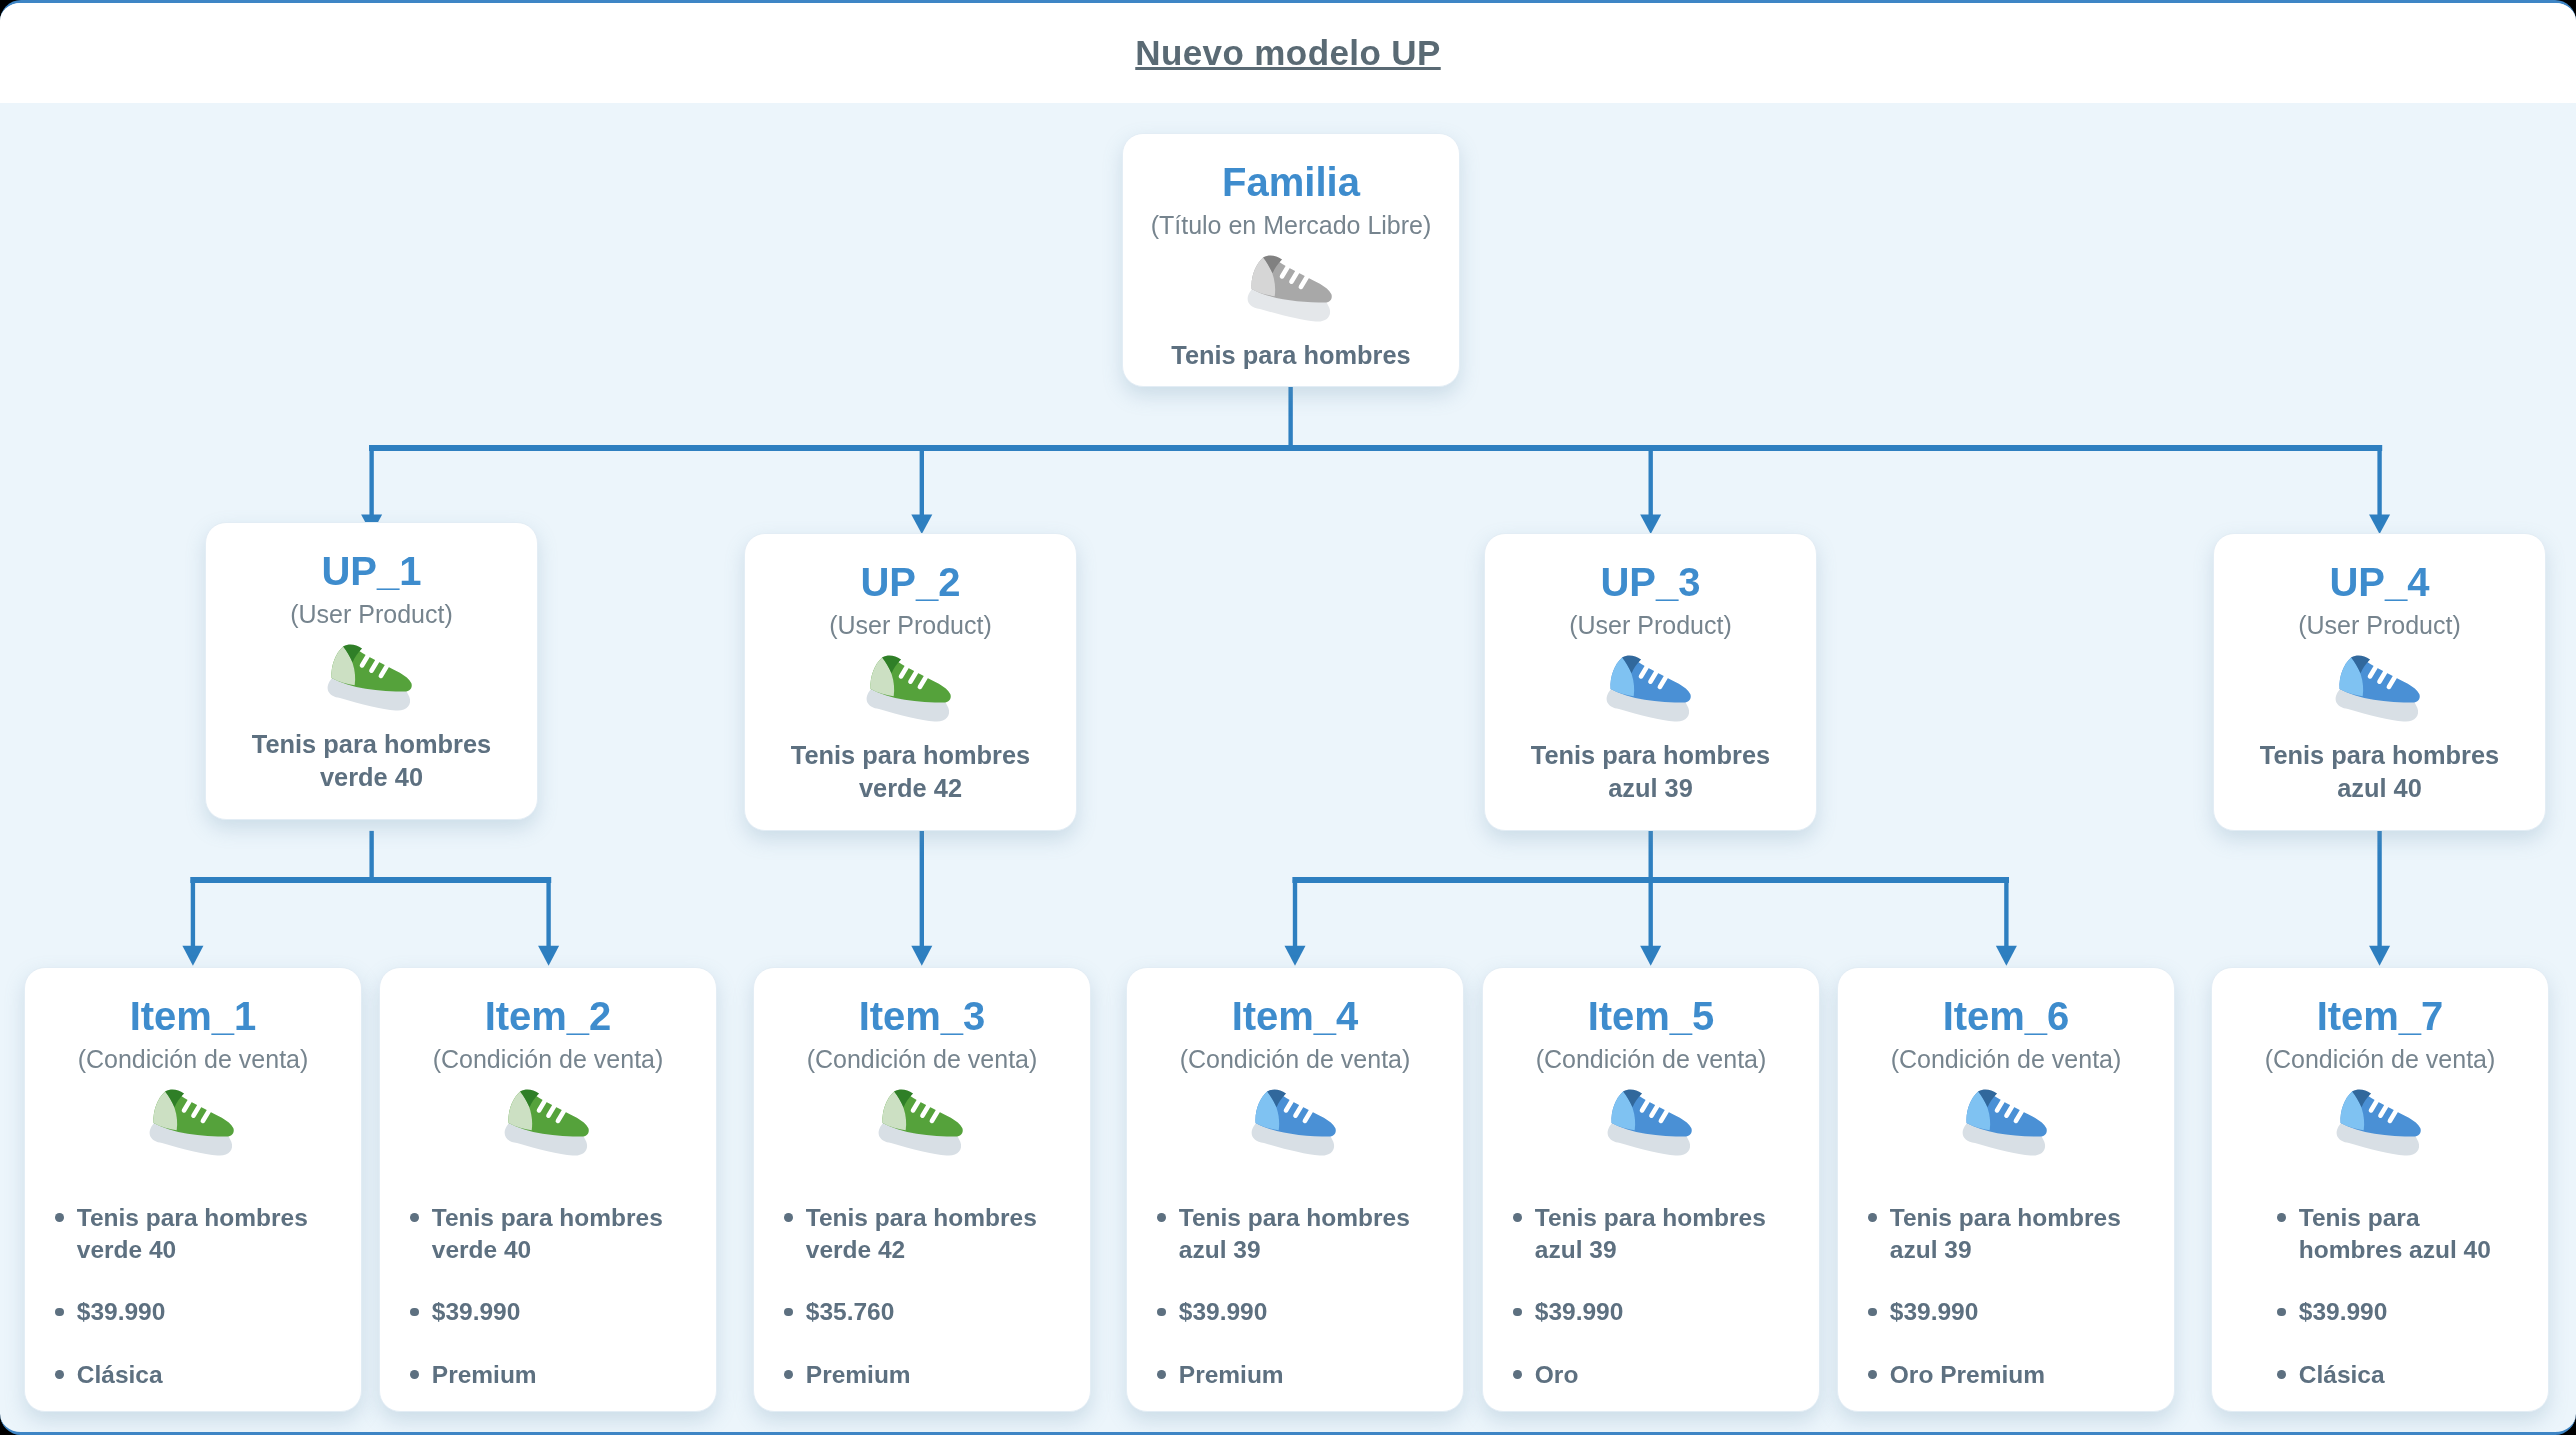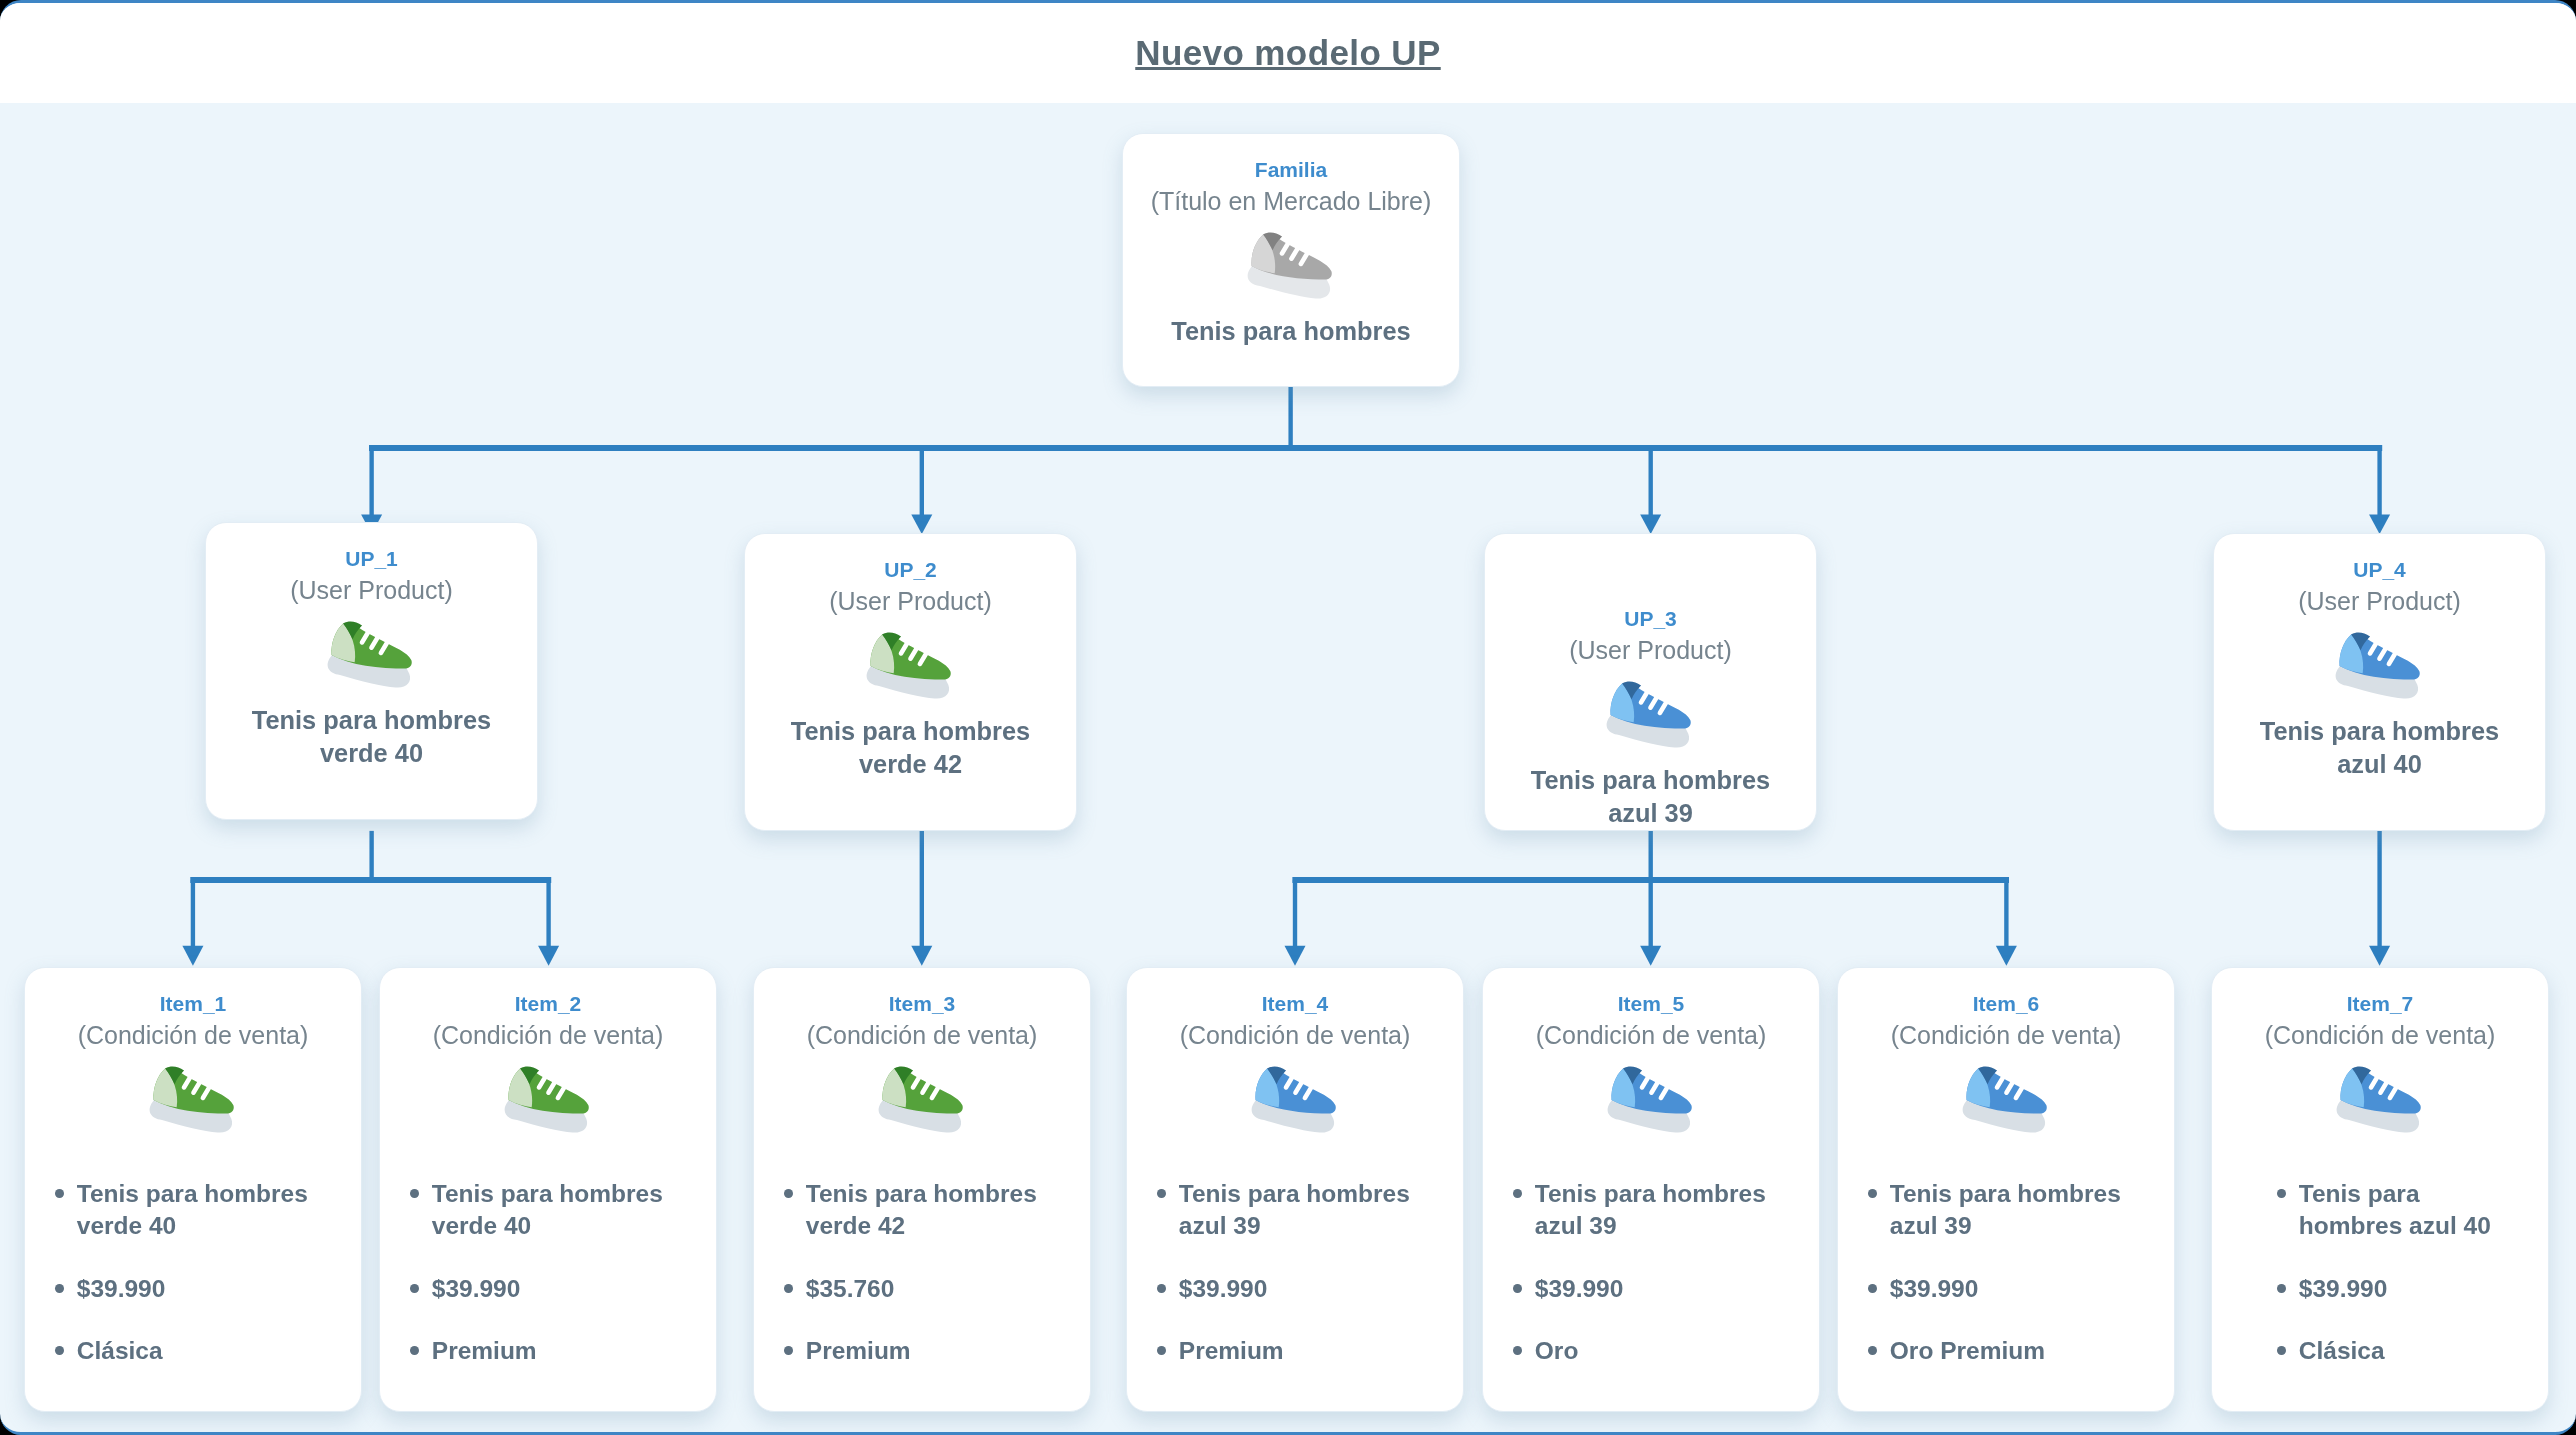--- a/index.html
+++ b/index.html
@@ -9,21 +9,21 @@
     border-top:3.5px solid var(--ui-canvas-border,#3e85c5);
     border-bottom:3.5px solid var(--ui-canvas-border,#3e85c5);
     border-radius:21px;overflow:hidden;}
   #header{position:absolute;left:0;top:0;width:100%;height:100px;
     background:var(--ui-header-bg,#fff);display:flex;align-items:center;justify-content:center;}
   #header .title{font-size:35px;font-weight:bold;color:var(--ui-header-text,#5a6a74);letter-spacing:0.4px;text-decoration:underline;}
   .card{position:absolute;box-sizing:border-box;background:var(--ui-card-bg,#fff);
     border:1.8px solid var(--ui-card-border,#e3edf5);border-radius:21px;
     box-shadow:0 8.8px 19px rgba(110,150,180,.25);
     display:flex;flex-direction:column;align-items:center;padding-top:23px;}
-  .node-title{font-size:21px;font-weight:bold;color:var(--ui-node-title,#3e8ccd);line-height:1.25;}
+  .node-title{font-size:40px;font-weight:bold;color:var(--ui-node-title,#3e8ccd);line-height:1.25;}
   .node-subtitle{font-size:25px;color:var(--ui-node-subtitle,#76848e);margin-top:1.8px;line-height:1.3;}
   .shoe{width:107px;height:84px;margin:7px 0 5.3px 0;overflow:visible;}
   .node-label{font-size:25.4px;font-weight:bold;color:var(--ui-node-text,#5d7080);
     text-align:center;line-height:1.3;margin-top:1px;padding:0 26px;}
   ul.bullets{list-style:none;margin:30px 0 0 0;padding:0 23px 0 30px;align-self:stretch;}
   ul.bullets.indent{padding-left:65px;padding-right:26px;}
   ul.bullets li{display:flex;align-items:flex-start;margin-bottom:30px;
     font-size:24.5px;font-weight:bold;color:var(--ui-node-text,#5d7080);line-height:1.32;text-align:left;}
   ul.bullets .dot{flex:0 0 auto;width:8.8px;height:8.8px;border-radius:50%;
     background:var(--ui-node-text,#5d7080);margin:11.4px 13px 0 0;}
@@ -38,21 +38,21 @@
   .shoe.blue {--heel:var(--shoe-blue-heel);--main:var(--shoe-blue-main);--collar:var(--shoe-blue-collar);--sole:var(--shoe-blue-sole);--lace:var(--shoe-blue-lace);}
   .shoe-sole{fill:var(--sole,#d8dfe5);}
   .shoe-main{fill:var(--main,#a8a8a8);}
   .shoe-heel{fill:var(--heel,#d6d6d6);}
   .shoe-collar{fill:var(--collar,#818181);}
   .shoe-lace{stroke:var(--lace,#fff);stroke-width:4.5;stroke-linecap:round;fill:none;}
   
   #familia{left:1122px;top:130px;width:338px;height:254px;}
   #up1{left:205px;top:519px;width:333px;height:298px;}
   #up2{left:744px;top:530px;width:333px;height:298px;}
-  #up3{left:1484px;top:530px;width:333px;height:298px;justify-content:flex-end;}
+  #up3{left:1484px;top:530px;width:333px;height:298px;}
   #up4{left:2213px;top:530px;width:333px;height:298px;}
   .item-card{top:964px;width:338px;height:445px;}
   #item1{left:24px;}#item2{left:379px;}#item3{left:753px;}#item4{left:1126px;}
   #item5{left:1482px;}#item6{left:1837px;}#item7{left:2211px;}
 </style>
 </head>
 <body>
 
 <svg width="0" height="0" style="position:absolute">
   <defs>

